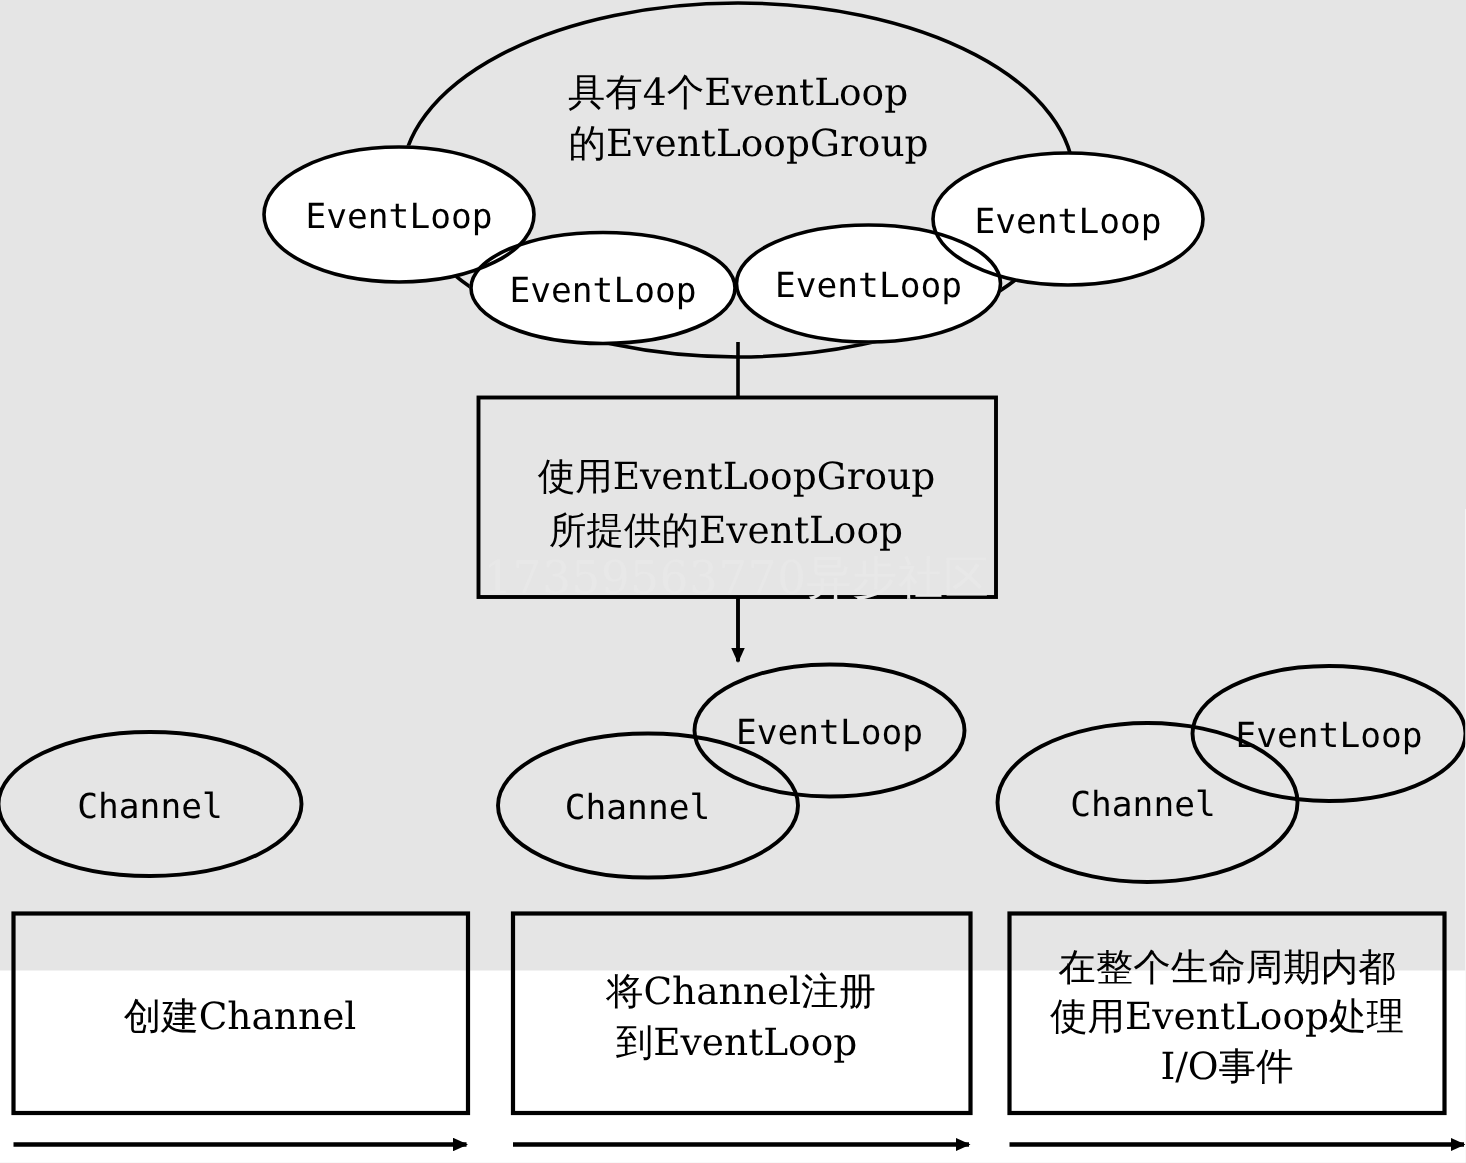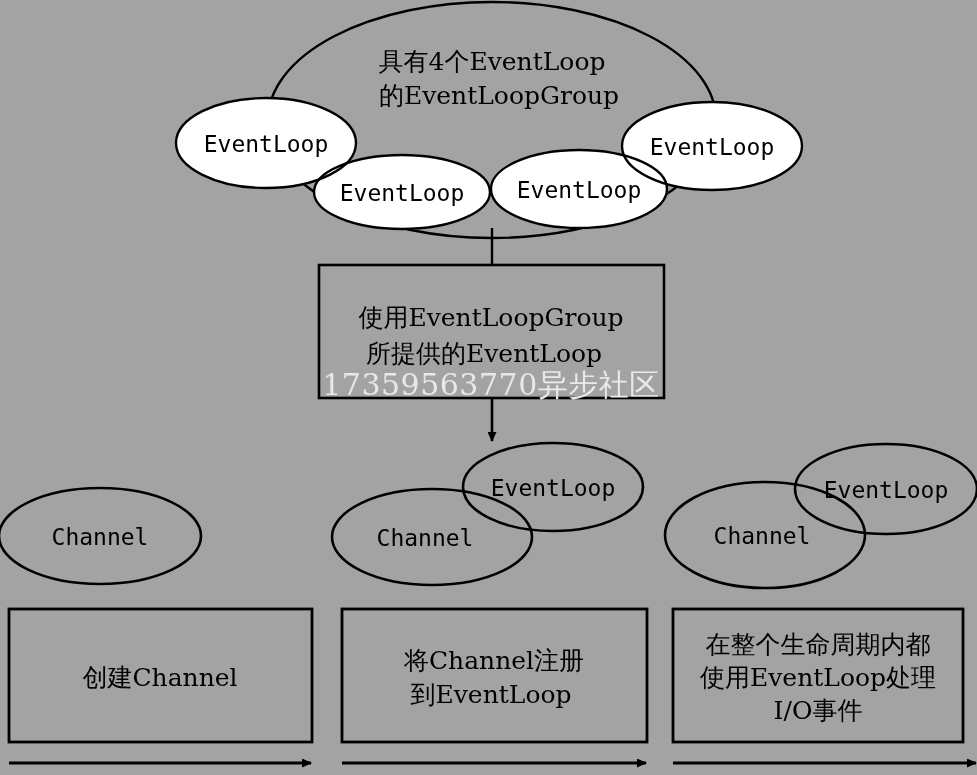--- a/index.html
+++ b/index.html
@@ -10,22 +10,22 @@
   }
   body {
     width: 977px;
     height: 775px;
     overflow: hidden;
     font-family: "Liberation Sans", sans-serif;
   }
   #diagram-root {
     position: relative;
     width: 977px;
-    height: 775px;
-    background: #a3a3a3;
+    height: 647px;
+    background: #e5e5e5;
   }
   svg.canvas {
     position: absolute;
     left: 0;
     top: 0;
     width: 977px;
     height: 775px;
     display: block;
   }
   .shape-fill  { fill: #ffffff; }

